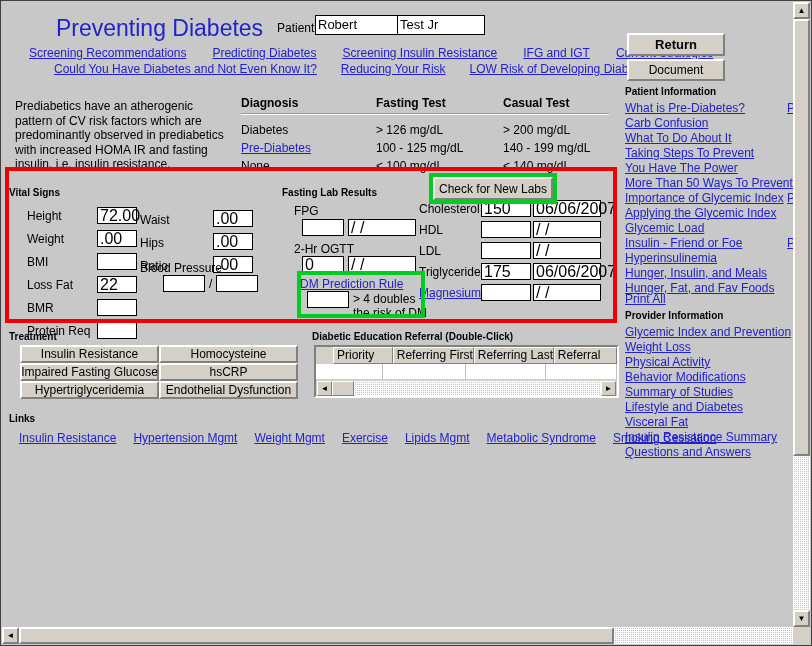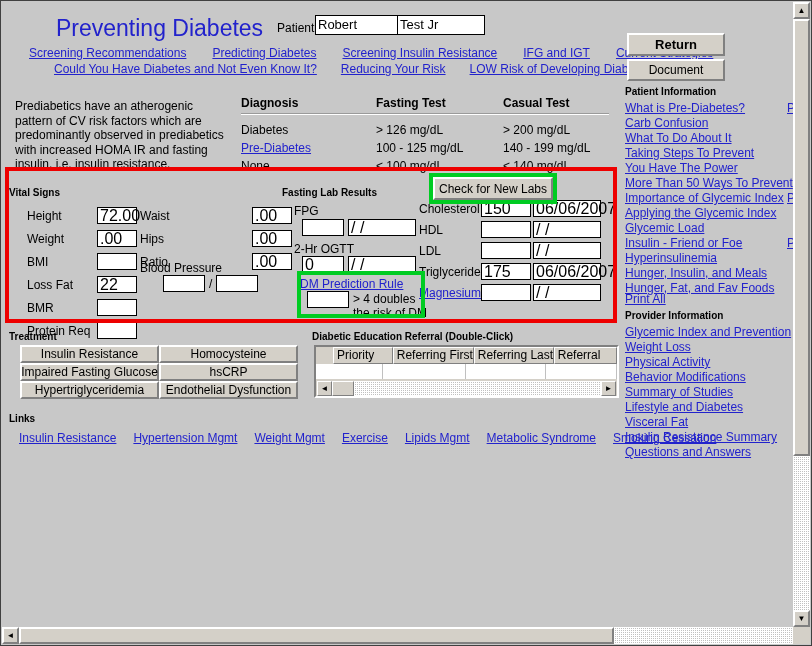--- a/index.html
+++ b/index.html
@@ -122,21 +122,21 @@
     pointer-events: none;
   }
 
   
   #vitals-head { left: 8px; top: 186px; }
   #vs-col1 { position:absolute; left: 26px; top: 203px; }
   #vs-col1 .r { display:flex; align-items:center; height: 23px; }
   #vs-col1 .r .nm { width: 70px; font-size: 12px; }
   #vs-col1 .r .fld { width: 40px; }
   #vs-col2 { position:absolute; left: 139px; top: 203px; }
-  #vs-col2 .r { display:flex; align-items:center; height: 23px; gap: 39px; }
+  #vs-col2 .r { display:flex; align-items:flex-end; height: 23px; }
   #vs-col2 .r .nm { width: 73px; font-size: 12px; }
   #vs-col2 .r .fld { width: 40px; }
   #bp-label { left: 139px; top: 260px; }
   #bp-wrap { left: 162px; top: 274px; display:flex; align-items:center; gap:4px;}
   #bp-wrap .fld { width: 42px; }
   #bp-slash { font-size: 12px; }
 
   
   #labs-head { left: 281px; top: 186px; }
   #btn-newlabs { left: 432px; top: 176px; width: 120px; height: 23px; }

